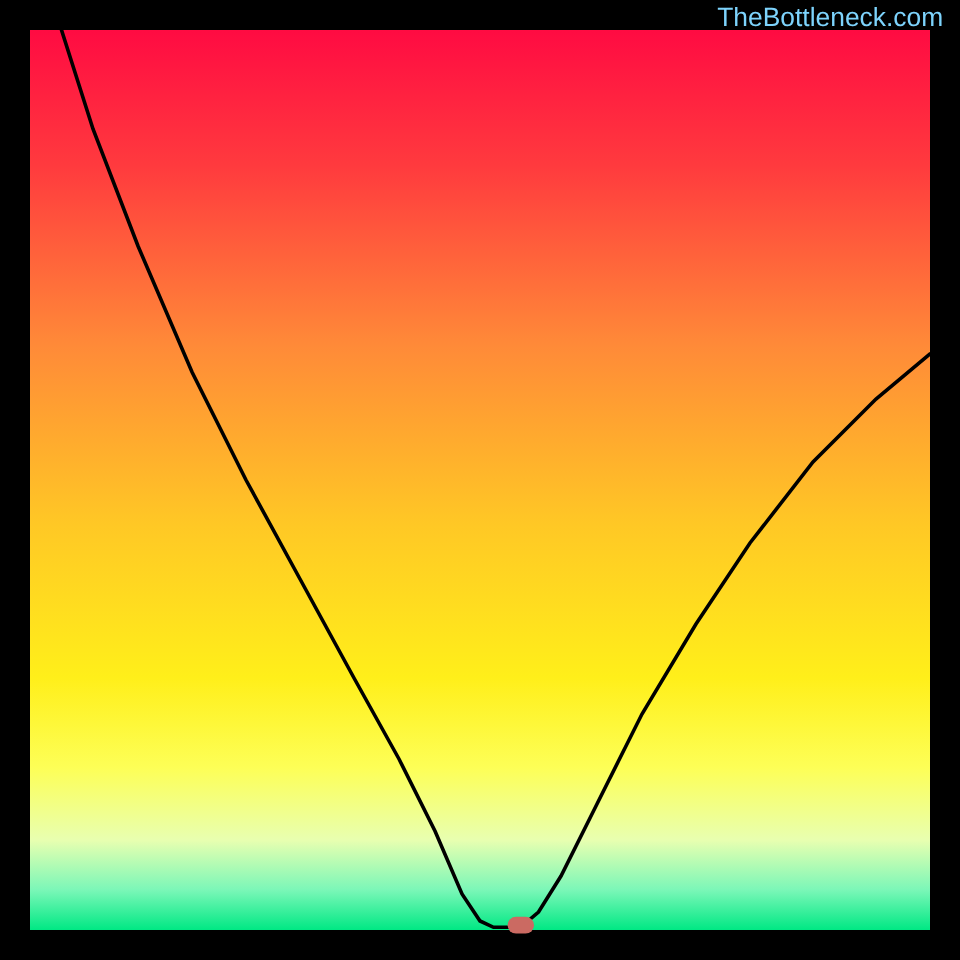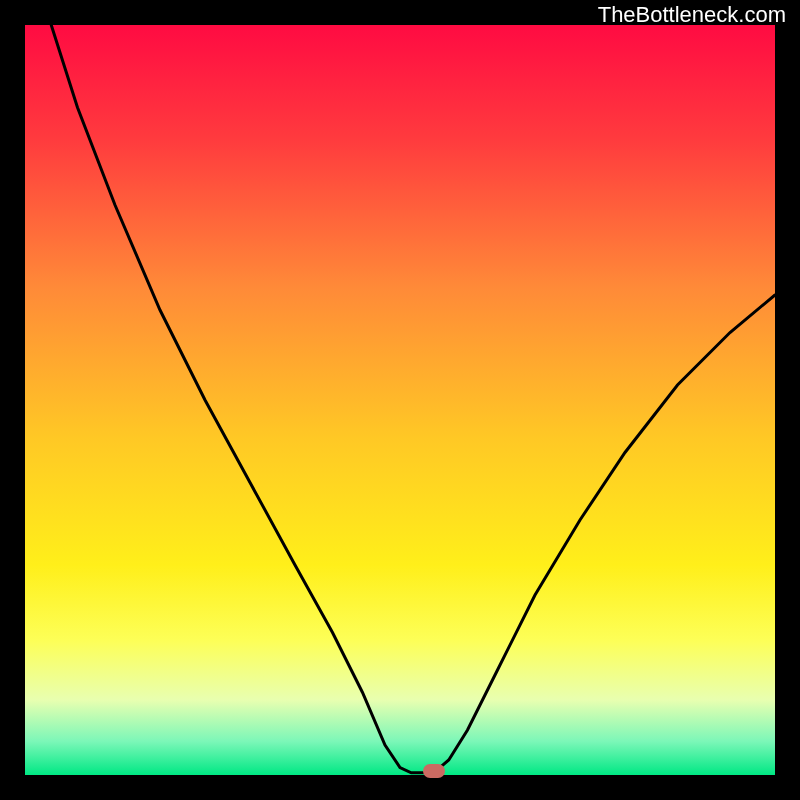--- a/index.html
+++ b/index.html
@@ -8,21 +8,21 @@
     width: 800px;
     height: 800px;
     background: #000;
     position: relative;
     font-family: Arial, sans-serif;
   }
   .watermark {
     position: absolute;
     top: 2px;
     right: 14px;
-    color: #ffffff;
+    color: #7dd3fc;
     font-size: 22px;
     font-weight: 500;
     z-index: 10;
   }
   .plot-area {
     position: absolute;
     left: 25px;
     top: 25px;
     width: 750px;
     height: 750px;

